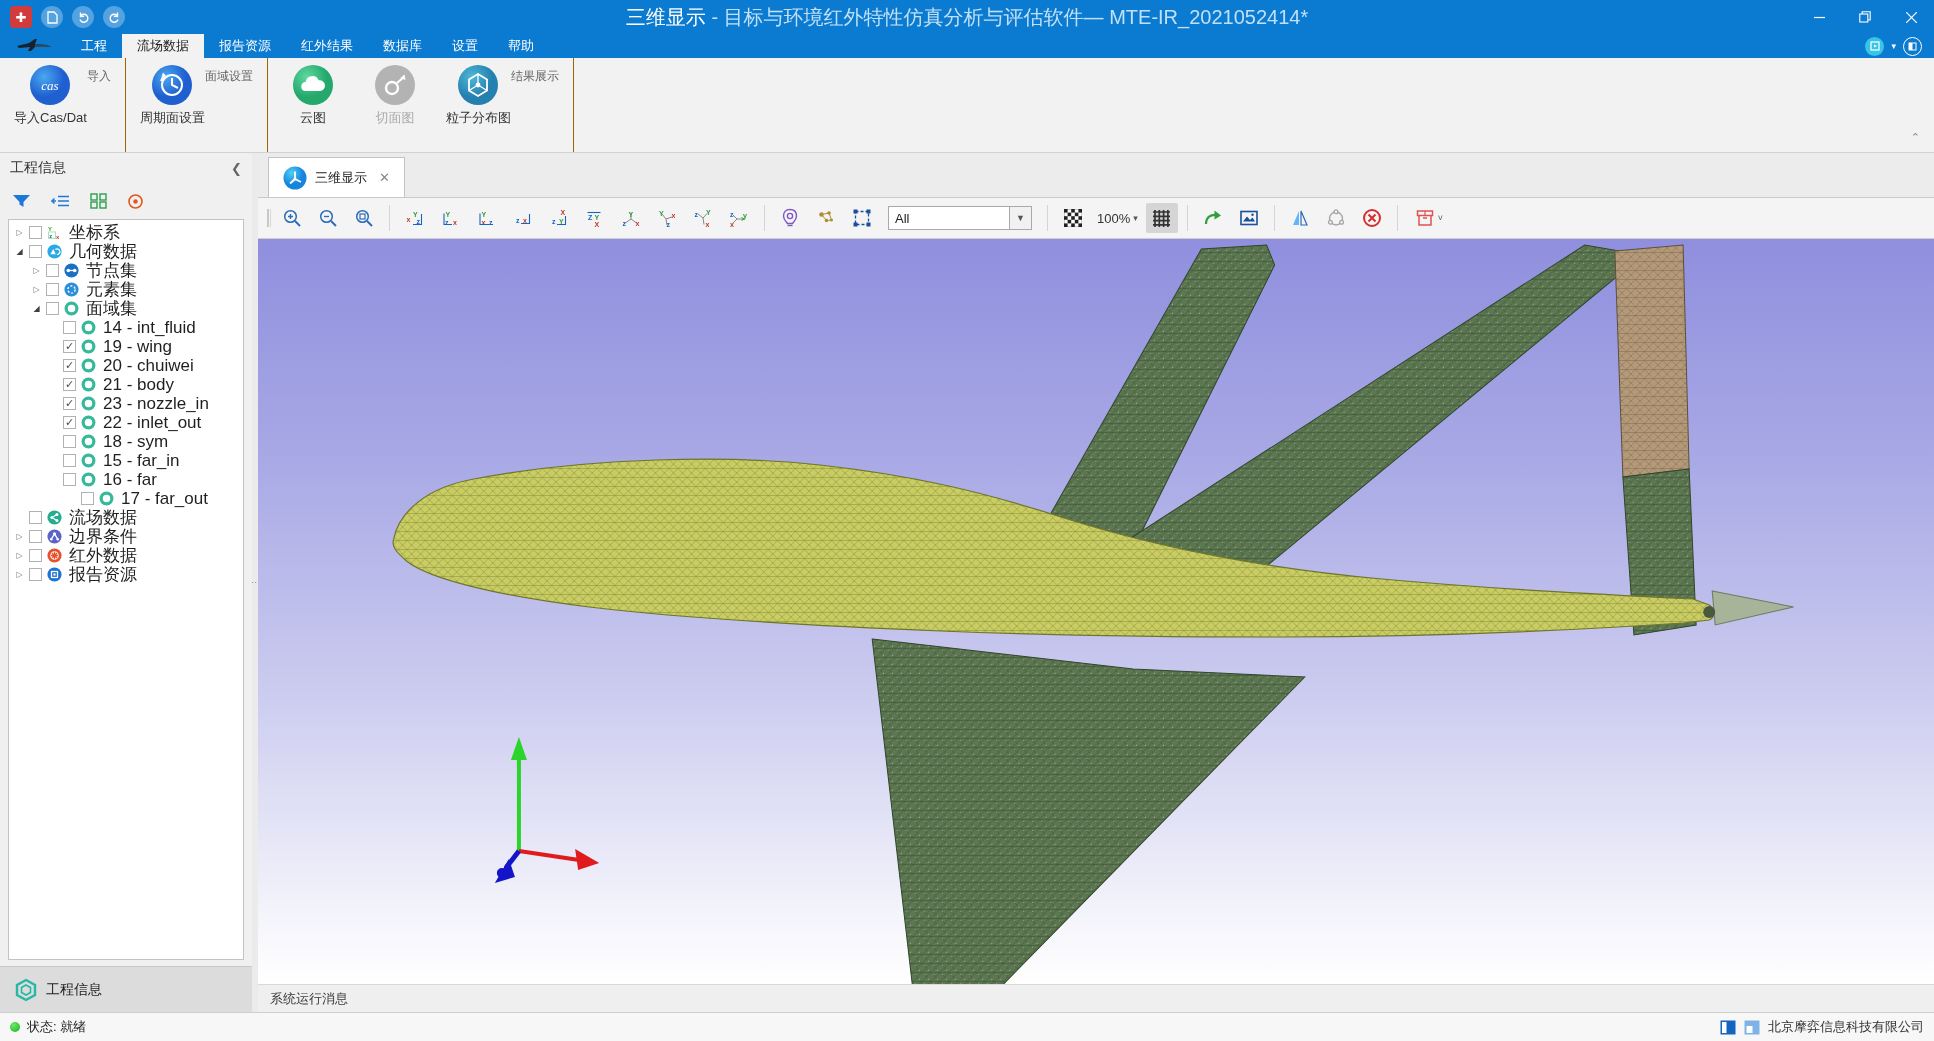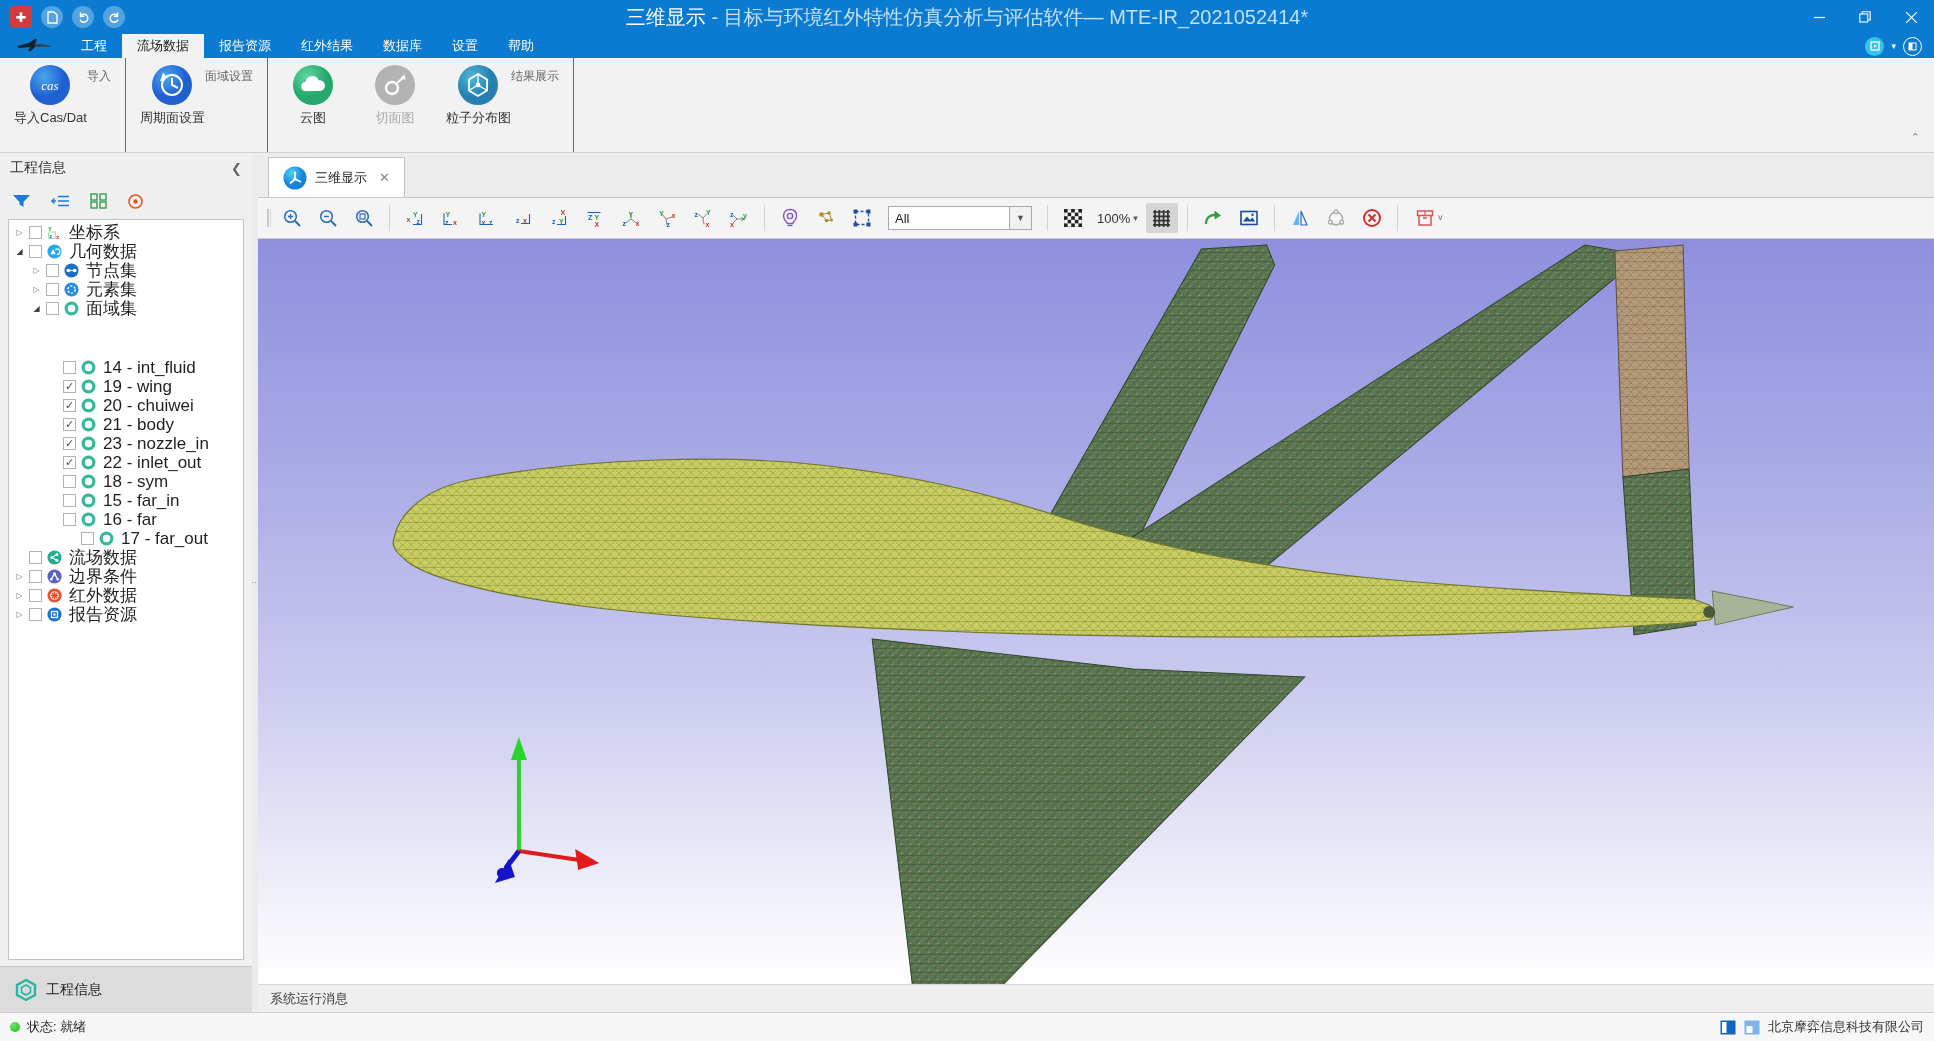--- a/index.html
+++ b/index.html
@@ -331,21 +331,21 @@
           <div class="trow" style="padding-left: 21px;">
     <span class="texp x">◢</span>
     <span class="tchk"></span>
     <span class="tico">
               <svg viewBox="0 0 14 14">
                 <circle cx="7" cy="7" r="5" fill="none" stroke="#36b89a" stroke-width="3"></circle>
               </svg>
             </span>
     <span class="tlbl">面域集</span>
   </div>
-          <div class="trow" style="padding-left: 38px; margin-top: 40px;">
+          <div class="trow" style="padding-left: 38px;">
     <span class="texp"></span>
     <span class="tchk"></span>
     <span class="tico">
               <svg viewBox="0 0 14 14">
                 <circle cx="7" cy="7" r="5" fill="none" stroke="#36b89a" stroke-width="3"></circle>
               </svg>
             </span>
     <span class="tlbl">14 - int_fluid</span>
   </div>
           <div class="trow" style="padding-left: 38px;">

